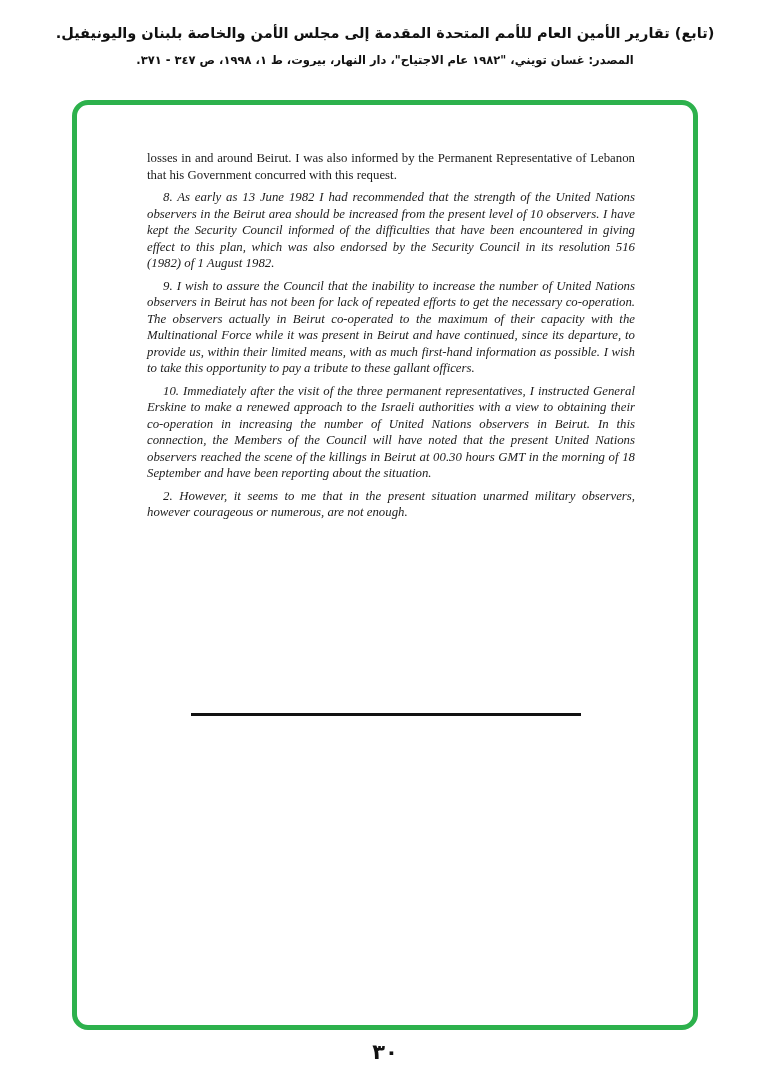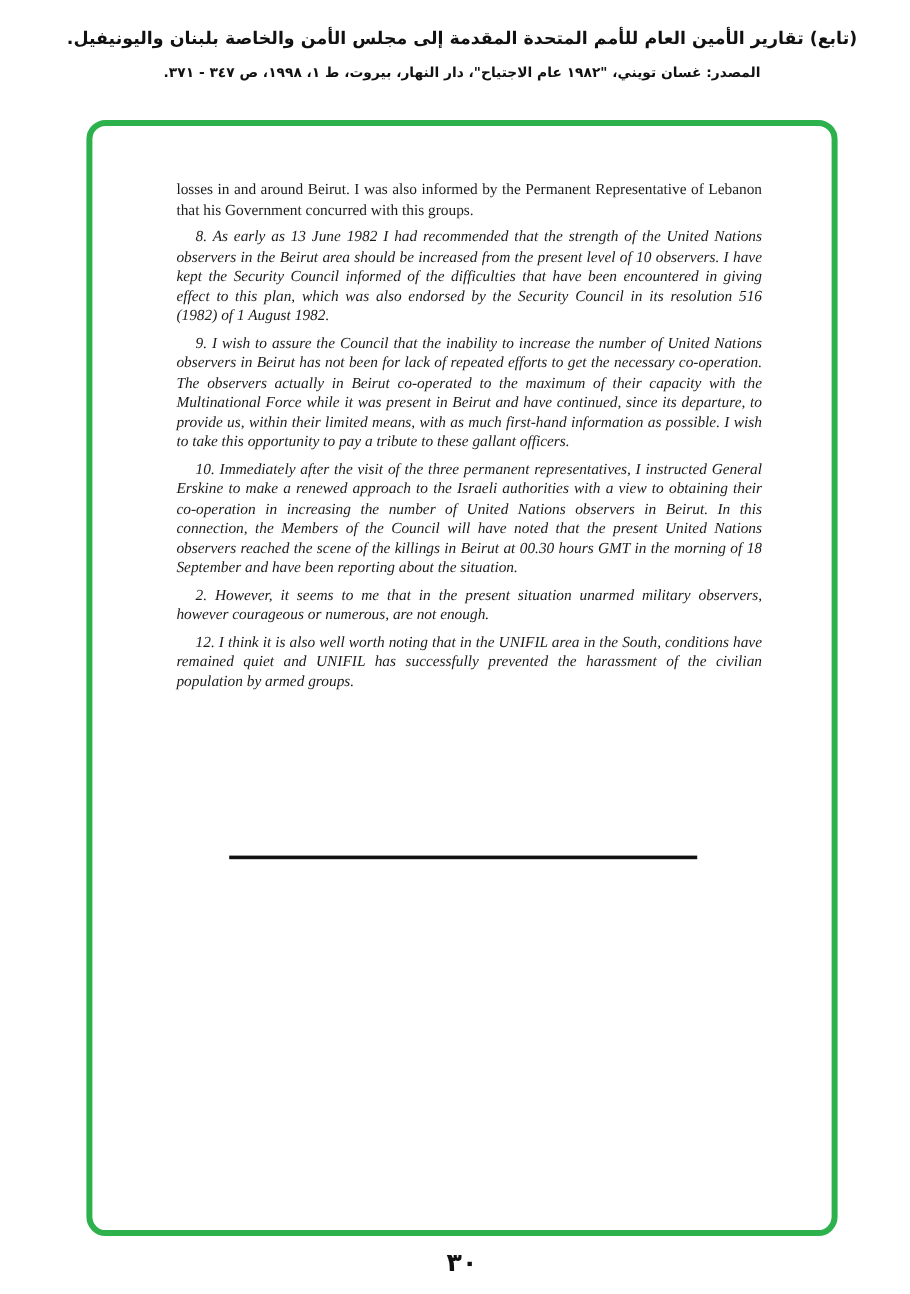--- a/index.html
+++ b/index.html
@@ -86,25 +86,24 @@
 <div class="page">
 
   <div class="arabic-header">
     <div class="arabic-line1">(تابع) تقارير الأمين العام للأمم المتحدة المقدمة إلى مجلس الأمن والخاصة بلبنان واليونيفيل.</div>
     <div class="arabic-line2">المصدر: غسان تويني، "١٩٨٢ عام الاجتياح"، دار النهار، بيروت، ط ١، ١٩٩٨، ص ٣٤٧ - ٣٧١.</div>
   </div>
 
   <div class="frame"></div>
 
   <div class="content">
-    <p class="para">losses in and around Beirut. I was also informed by the Permanent Representative of Lebanon that his Government concurred with this groups.</p>
+    <p class="para">losses in and around Beirut. I was also informed by the Permanent Representative of Lebanon that his Government concurred with this request.</p>
     <p class="para indent">8. As early as 13 June 1982 I had recommended that the strength of the United Nations observers in the Beirut area should be increased from the present level of 10 observers. I have kept the Security Council informed of the difficulties that have been encountered in giving effect to this plan, which was also endorsed by the Security Council in its resolution 516 (1982) of 1 August 1982.</p>
     <p class="para indent">9. I wish to assure the Council that the inability to increase the number of United Nations observers in Beirut has not been for lack of repeated efforts to get the necessary co-operation. The observers actually in Beirut co-operated to the maximum of their capacity with the Multinational Force while it was present in Beirut and have continued, since its departure, to provide us, within their limited means, with as much first-hand information as possible. I wish to take this opportunity to pay a tribute to these gallant officers.</p>
     <p class="para indent">10. Immediately after the visit of the three permanent representatives, I instructed General Erskine to make a renewed approach to the Israeli authorities with a view to obtaining their co-operation in increasing the number of United Nations observers in Beirut. In this connection, the Members of the Council will have noted that the present United Nations observers reached the scene of the killings in Beirut at 00.30 hours GMT in the morning of 18 September and have been reporting about the situation.</p>
     <p class="para indent">2. However, it seems to me that in the present situation unarmed military observers, however courageous or numerous, are not enough.</p>
-    <p class="para indent">12. I think it is also well worth noting that in the UNIFIL area in the South, conditions have remained quiet and UNIFIL has successfully prevented the harassment of the civilian population by armed groups.</p>
   </div>
 
   <div class="divider"></div>
 
   <div class="page-number">٣٠</div>
 
 </div>
 
 </body></html>

